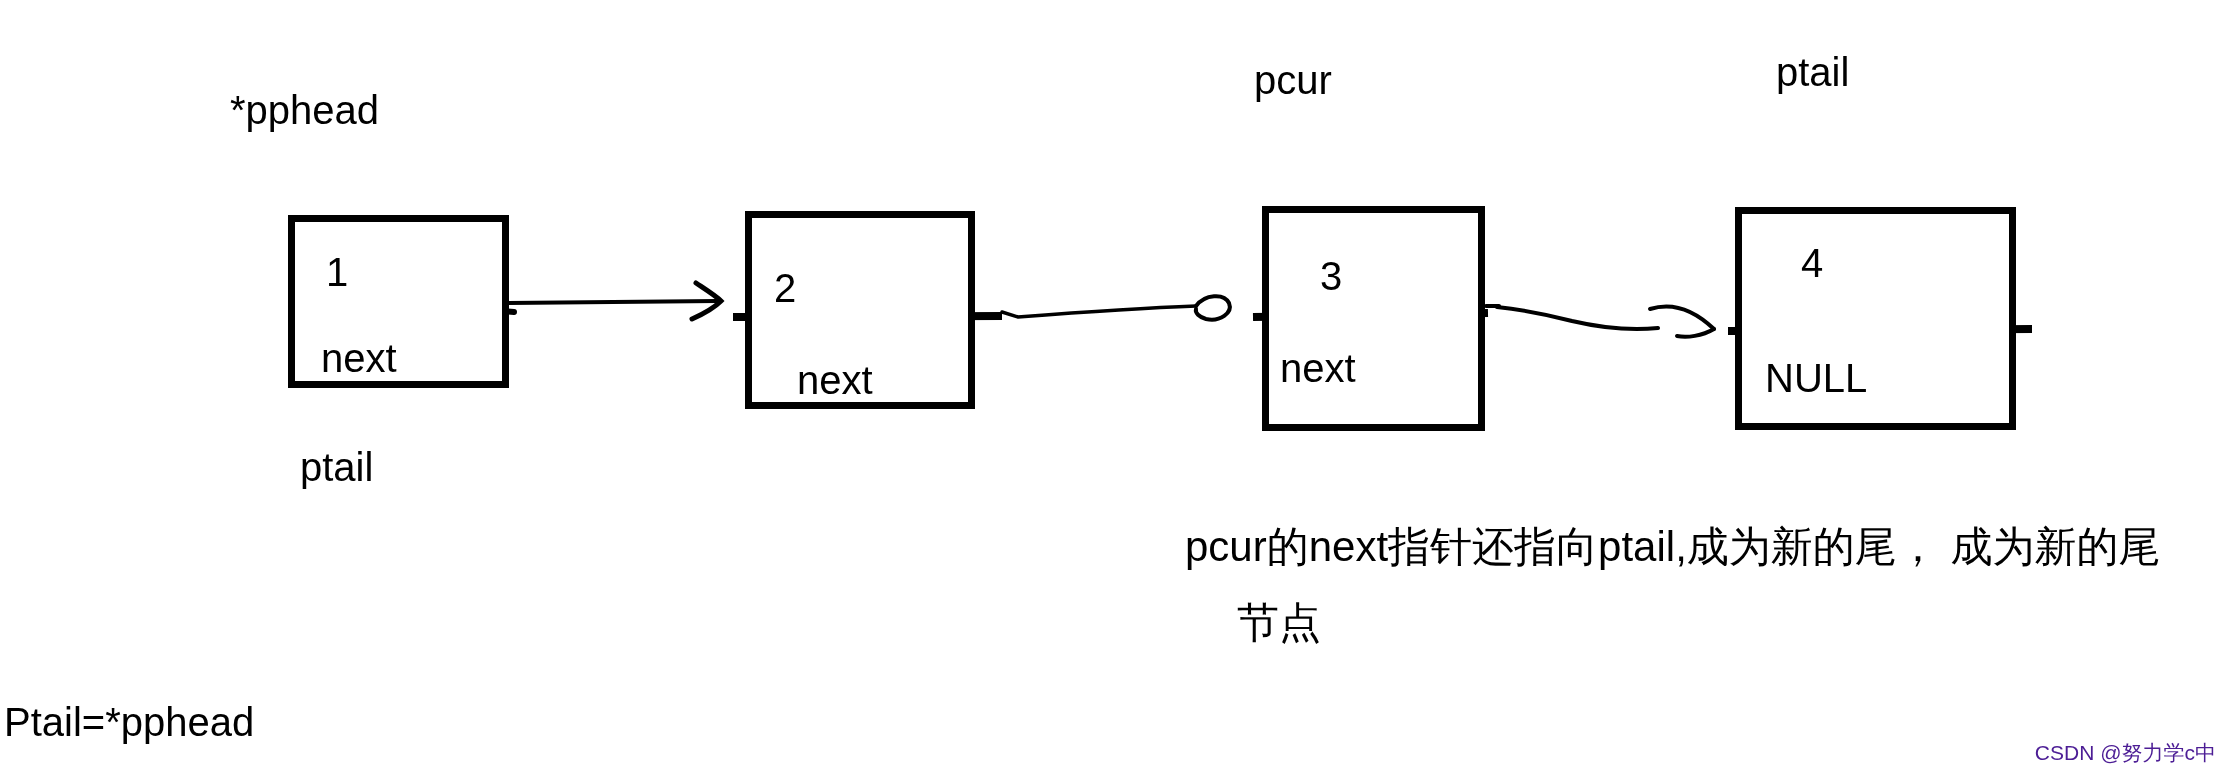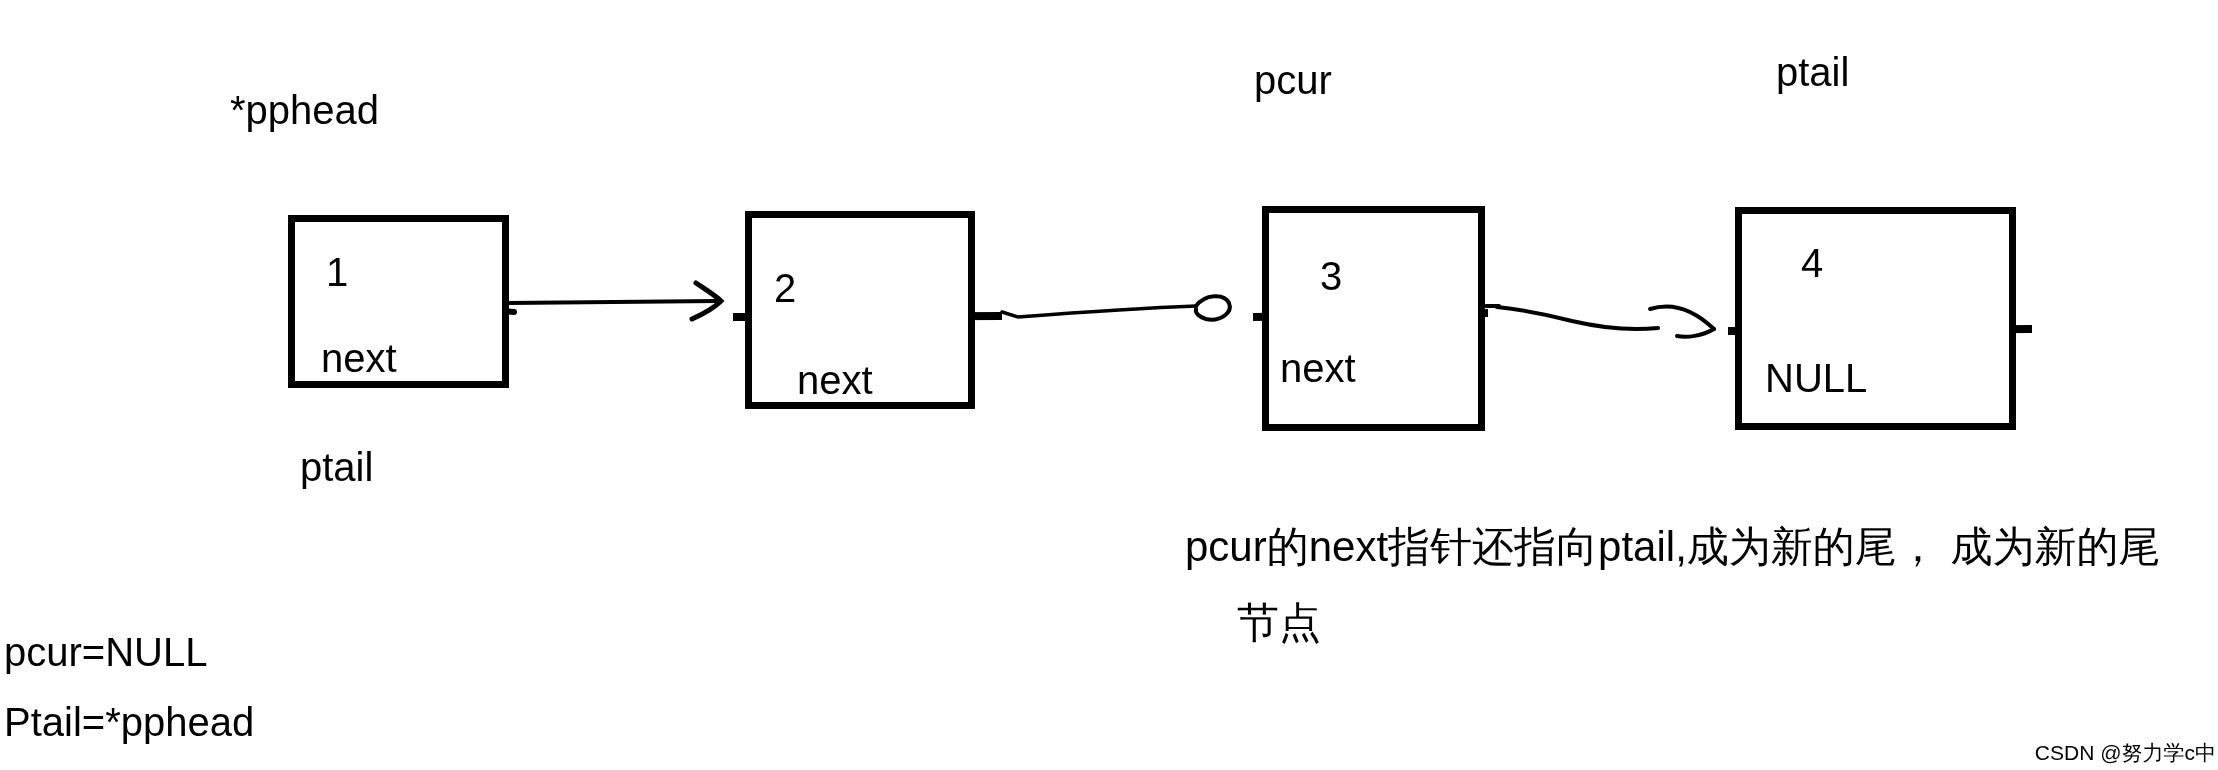--- a/index.html
+++ b/index.html
@@ -15,21 +15,21 @@
   .node-box{
     position:absolute;
     border:7px solid #000;
     background:#fff;
     box-sizing:border-box;
   }
   .lbl{font-size:40px;line-height:1.1;}
   .cell-txt{font-size:40px;line-height:1.1;}
   .annot{font-size:42px;line-height:1.1;}
   .code{font-size:40px;line-height:1.1;}
-  .watermark{font-size:21px;color:#000000;}
+  .watermark{font-size:21px;color:#4c1d95;}
   svg#ink{position:absolute;left:0;top:0;pointer-events:none;}
 </style>
 </head>
 <body>
 
 <div id="canvas">
 
   <svg id="ink" width="2218" height="770" viewBox="0 0 2218 770">
 
     <g>
@@ -83,18 +83,17 @@
   <div class="abs cell-txt" style="left:1320px;top:254px;">3</div>
   <div class="abs cell-txt" style="left:1280px;top:346px;">next</div>
 
   <div class="node-box" style="left:1735px;top:207px;width:281px;height:223px;"></div>
   <div class="abs cell-txt" style="left:1801px;top:241px;">4</div>
   <div class="abs cell-txt" style="left:1765px;top:356px;">NULL</div>
 
   <div class="abs annot" style="left:1185px;top:524px;">pcur的next指针还指向ptail,成为新的尾， 成为新的尾</div>
   <div class="abs annot" style="left:1237px;top:600px;">节点</div>
 
-  <div class="abs code" style="left:4px;top:630px;">pcur=NULL</div>
   <div class="abs code" style="left:4px;top:700px;">Ptail=*pphead</div>
 
   <div class="abs watermark" style="right:2px;top:739px;">CSDN @努力学c中</div>
 
 </div>
 
 </body></html>

